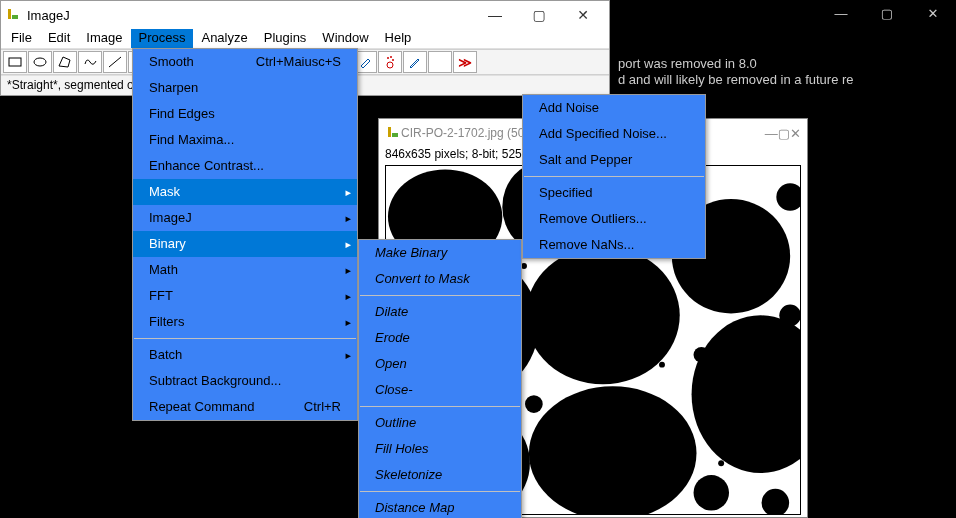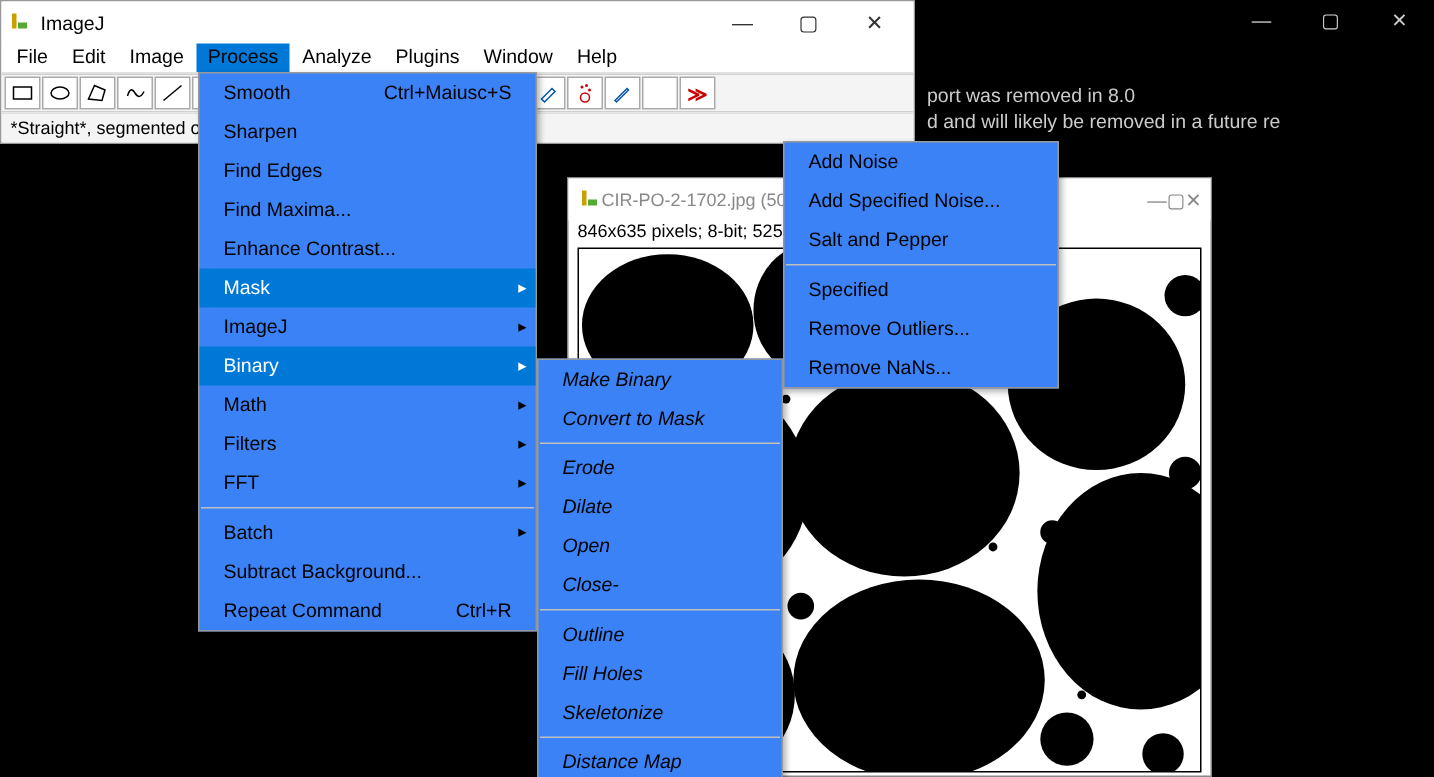--- a/index.html
+++ b/index.html
@@ -221,34 +221,34 @@
 <div class="dropdown d1" id="d1">
     <div class="ditem">Smooth<span class="sc">Ctrl+Maiusc+S</span></div>
     <div class="ditem">Sharpen</div>
     <div class="ditem">Find Edges</div>
     <div class="ditem">Find Maxima...</div>
     <div class="ditem">Enhance Contrast...</div>
     <div class="ditem has-sub highlight">Mask</div>
     <div class="ditem has-sub">ImageJ</div>
     <div class="ditem has-sub highlight">Binary</div>
     <div class="ditem has-sub">Math</div>
+    <div class="ditem has-sub">FFT</div>
     <div class="ditem has-sub">Filters</div>
-    <div class="ditem has-sub">FFT</div>
     <hr>
     <div class="ditem has-sub">Batch</div>
     <div class="ditem">Subtract Background...</div>
     <div class="ditem">Repeat Command<span class="sc">Ctrl+R</span></div>
   </div>
 
 <div class="dropdown d2" id="d2">
     <div class="ditem">Make Binary</div>
     <div class="ditem">Convert to Mask</div>
     <hr>
+    <div class="ditem">Dilate</div>
     <div class="ditem">Erode</div>
-    <div class="ditem">Dilate</div>
     <div class="ditem">Open</div>
     <div class="ditem">Close-</div>
     <hr>
     <div class="ditem">Outline</div>
     <div class="ditem">Fill Holes</div>
     <div class="ditem">Skeletonize</div>
     <hr>
     <div class="ditem">Distance Map</div>
   </div>
 

